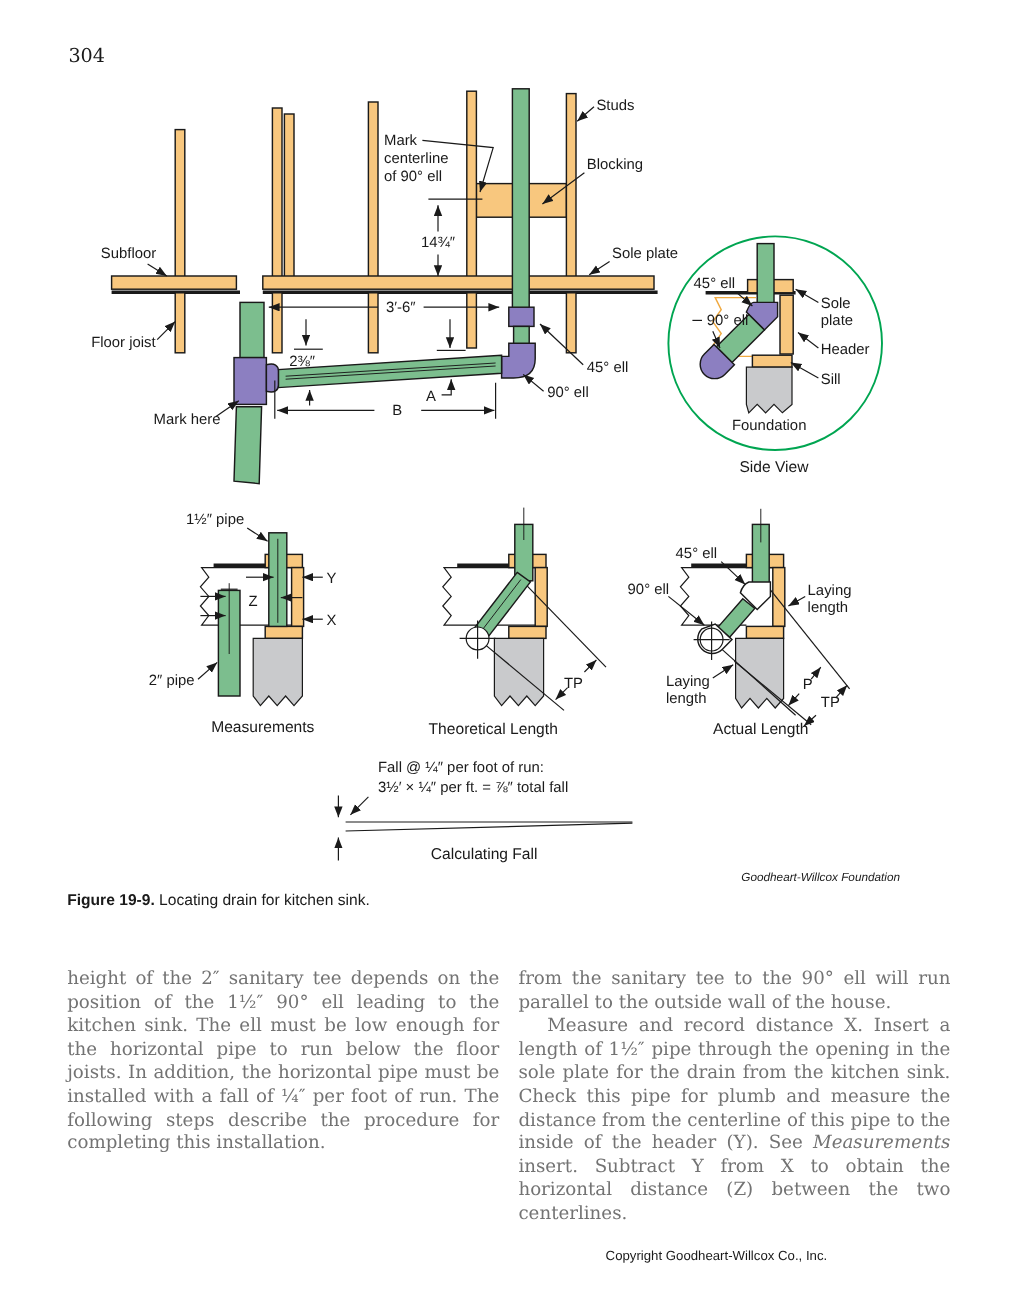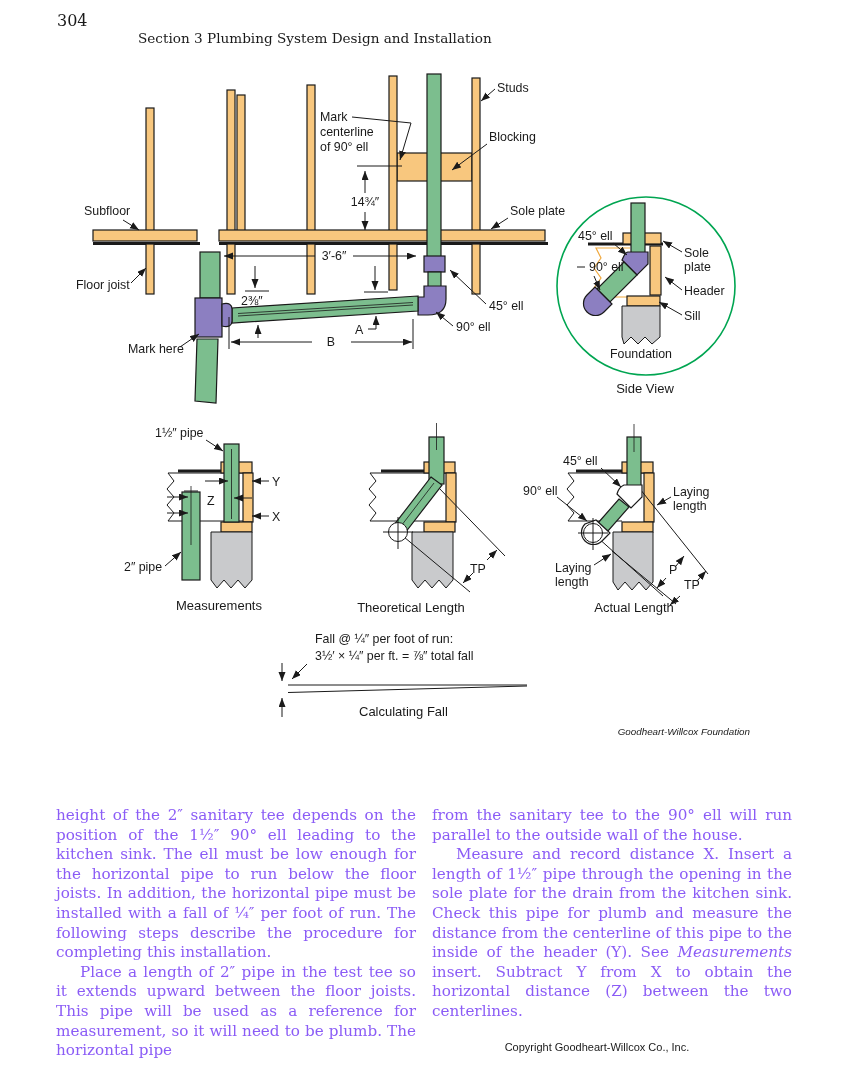--- a/index.html
+++ b/index.html
@@ -22,33 +22,32 @@
   .thin{stroke:#1a1a1a;stroke-width:0.8;fill:none;}
   .lb{font:12.4px "Liberation Sans",sans-serif;fill:#1a1a1a;}
   .cap{font:13px "Liberation Sans",sans-serif;fill:#1a1a1a;}
   .mid{text-anchor:middle;}
   .inset{fill:none;stroke:#00A551;stroke-width:1.6;}
   .orange{fill:#ffffff;stroke:#F0A93F;stroke-width:1.2;}
   
   .publisher{font:italic 9.8px "Liberation Sans",sans-serif;text-align:right;}
   .figcap{font:13px "Liberation Sans",sans-serif;}
   .figcap b{font-weight:bold;}
-  .col{width:360px;font:15.2px/19.6px "DejaVu Serif",serif;text-align:justify;color:#8b5cf6;}
+  .col{width:360px;font:15.2px/19.6px "DejaVu Serif",serif;text-align:justify;color:#737373;}
   .col p{margin:0;}
   .col p.ind{text-indent:24px;}
   .copyright{font:11px "Liberation Sans",sans-serif;text-align:center;}
   .ital{font-style:italic;}
 </style>
 </head>
 <body>
 
 <div class="page">
 
-  <div class="abs pagenum" style="left:57px;top:11px;text-align:center;">304</div>
-  <div class="abs sectitle" style="left:138px;top:30px;">Section 3   Plumbing System Design and Installation</div>
+  <div class="abs pagenum" style="left:57px;top:37px;text-align:center;">304</div>
 
   <svg width="849" height="770" viewBox="0 0 849 770">
     <defs>
       <marker id="ah" markerWidth="10" markerHeight="8" refX="9" refY="3.5" orient="auto">
         <polygon points="0,0 9,3.5 0,7" fill="#1a1a1a"></polygon>
       </marker>
     </defs>
 
     <g>
       <rect class="wood" x="397" y="153" width="75" height="28"></rect>
@@ -262,24 +261,24 @@
       <line class="dim" x1="288" y1="685" x2="527" y2="685"></line>
       <line class="dim" x1="288" y1="692.5" x2="527" y2="686"></line>
       <path class="dim" d="M282,663 L282,681" marker-end="url(#ah)"></path>
       <path class="dim" d="M307,664 L292,679" marker-end="url(#ah)"></path>
       <path class="dim" d="M282,717 L282,698" marker-end="url(#ah)"></path>
       <text class="cap" x="359" y="716">Calculating Fall</text>
     </g>
   </svg>
 
   <div class="abs publisher" style="right:99px;top:726px;width:300px;">Goodheart-Willcox Foundation</div>
+  <div class="abs figcap" style="left:56px;top:742px;width:700px;"><b>Figure 19-9.</b><span> Locating drain for kitchen sink.</span></div>
 
   <div class="abs col" style="left:56px;top:806px;">
     <p>height of the 2″ sanitary tee depends on the position of the 1½″ 90° ell leading to the kitchen sink. The ell must be low enough for the horizontal pipe to run below the floor joists. In addition, the horizontal pipe must be installed with a fall of ¼″ per foot of run. The following steps describe the procedure for completing this installation.</p>
-    <p class="ind">Place a length of 2″ pipe in the test tee so it extends upward between the floor joists. This pipe will be used as a reference for measurement, so it will need to be plumb. The horizontal pipe</p>
   </div>
   <div class="abs col" style="left:432px;top:806px;">
     <p>from the sanitary tee to the 90° ell will run parallel to the outside wall of the house.</p>
     <p class="ind"><span>Measure and record distance X. Insert a length of 1½″ pipe through the opening in the sole plate for the drain from the kitchen sink. Check this pipe for plumb and measure the distance from the centerline of this pipe to the inside of the header (Y). See </span><span class="ital">Measurements</span><span> insert. Subtract Y from X to obtain the horizontal distance (Z) between the two centerlines.</span></p>
   </div>
 
   <div class="abs copyright" style="right:102px;top:1041px;width:300px;">Copyright Goodheart-Willcox Co., Inc.</div>
 
 </div>
 

